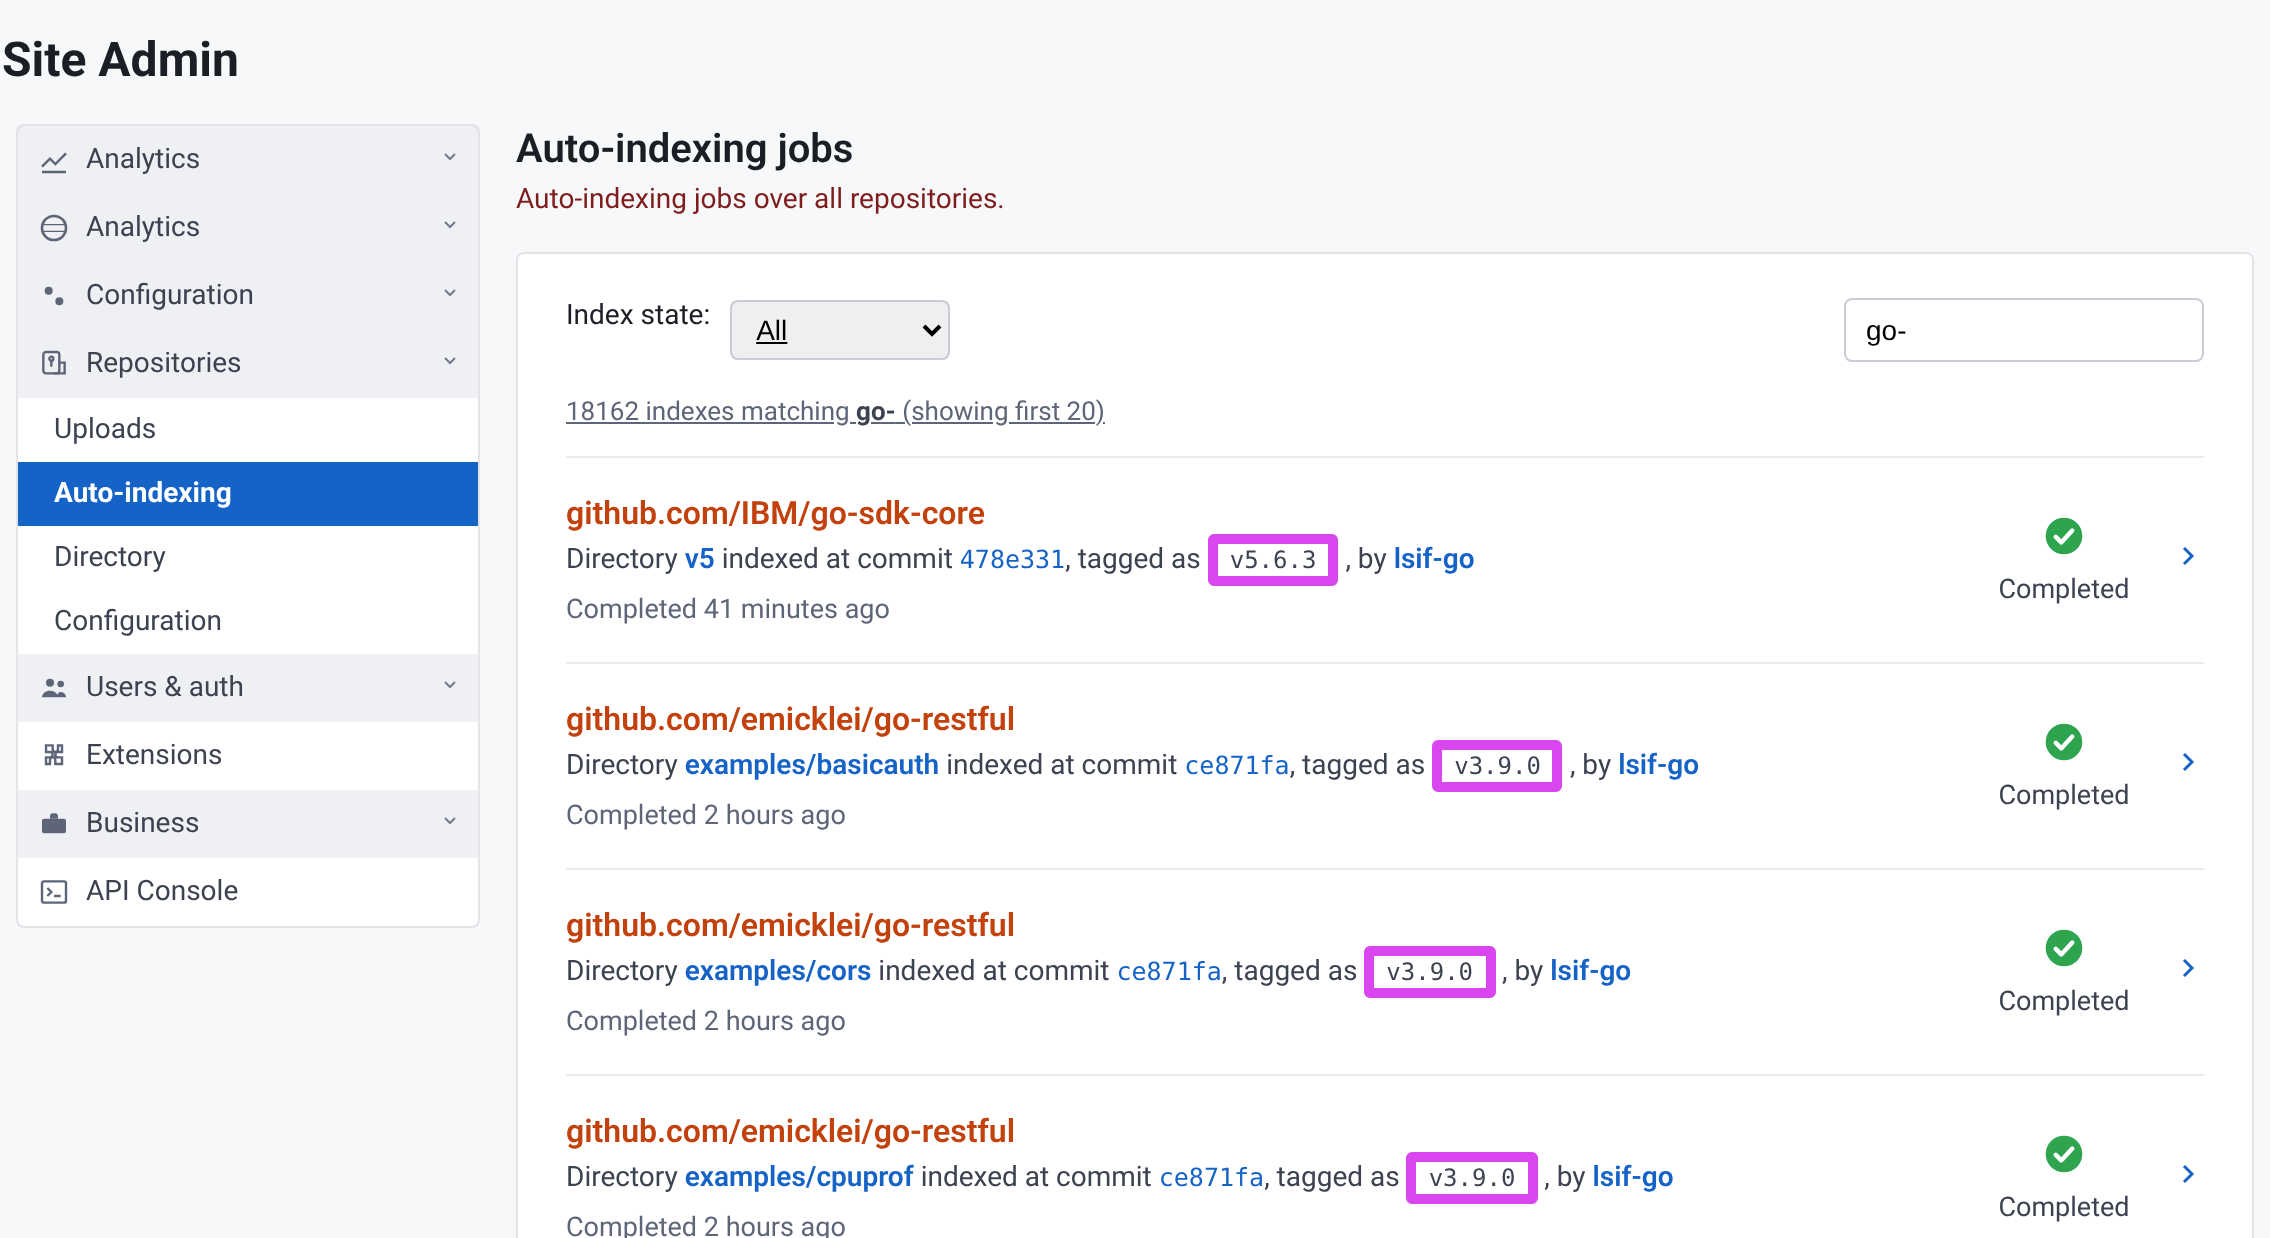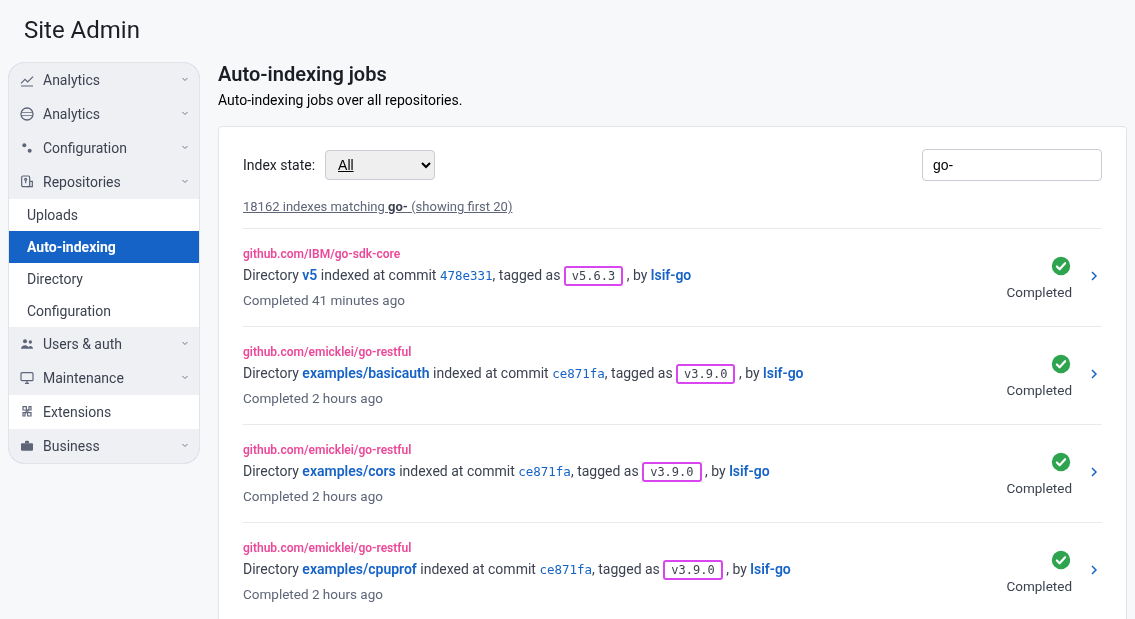--- a/index.html
+++ b/index.html
@@ -4,35 +4,35 @@
   <style>
     * { box-sizing: border-box; margin: 0; padding: 0; }
     body {
       font-family: -apple-system, BlinkMacSystemFont, "Segoe UI", Roboto, Helvetica, Arial, sans-serif;
       background: #f7f8fa;
       color: #1c1e26;
       font-size: 14px;
     }
     .page-title {
       font-size: 24px;
-      font-weight: 400;
-      padding: 16px 10px 18px 24px;
+      font-weight: 700;
+      padding: 16px 10px 18px 1px;
       color: #1c1e26;
     }
     .layout {
       display: flex;
       align-items: flex-start;
       gap: 18px;
       padding: 0 8px;
     }
     .sidebar {
-      width: 192px;
+      width: 232px;
       flex-shrink: 0;
       border: 1px solid #e2e4e8;
-      border-radius: 16px;
+      border-radius: 4px;
       background: #c4b5fd;
       overflow: hidden;
     }
     .sidebar-item {
       display: flex;
       align-items: center;
       padding: 9px 10px;
       cursor: pointer;
       color: #3d4251;
       gap: 8px;
@@ -55,35 +55,35 @@
     .sidebar-subitem.active {
       background: #1663c7;
       color: #fff;
       font-weight: 700;
     }
     .main {
       flex: 1;
       min-width: 0;
     }
     .main-title { font-size: 20px; font-weight: 600; margin-bottom: 6px; }
-    .main-subtitle { font-size: 14px; color: #000000; margin-bottom: 18px; }
+    .main-subtitle { font-size: 14px; color: #7f1d1d; margin-bottom: 18px; }
     .panel {
       background: #fff;
       border: 1px solid #e2e4e8;
       border-radius: 4px;
       padding: 22px 24px;
     }
     .filter-row {
       display: flex;
       align-items: center;
       justify-content: space-between;
       gap: 12px;
       margin-bottom: 18px;
     }
-    .filter-left { display: flex; align-items: center; gap: 10px; }
+    .filter-left { display: flex; gap: 10px; }
     .filter-label { font-size: 14px; color: #1c1e26; }
     .select {
       border: 1px solid #c9ccd4;
       border-radius: 4px;
       padding: 5px 8px;
       font-size: 14px;
       background: #efefef;
       min-width: 110px;
       text-decoration: underline;
     }
@@ -103,37 +103,37 @@
     .count-line strong { color: #3d4251; }
     .job-row {
       display: flex;
       align-items: center;
       padding: 18px 0;
       border-top: 1px solid #e8eaee;
       gap: 14px;
     }
     .job-info { flex: 1; min-width: 0; }
     .job-repo {
-      color: #ec4899;
+      color: #c2410c;
       font-weight: 600;
-      font-size: 12px;
+      font-size: 16px;
       margin-bottom: 4px;
       cursor: pointer;
     }
     .job-meta { font-size: 14px; color: #3d4251; margin-bottom: 6px; line-height: 1.5; }
     .job-meta .link { color: #1663c7; font-weight: 600; cursor:pointer; }
     .job-meta .commit {
       color: #1663c7; font-family: ui-monospace, SFMono-Regular, Menlo, monospace; font-size: 12.5px; cursor:pointer;
     }
     .job-meta .tag {
-      border: 2px solid #d946ef; border-radius: 3px; padding: 1px 6px;
+      border: 5px solid #d946ef; border-radius: 3px; padding: 1px 6px;
       font-family: ui-monospace, SFMono-Regular, Menlo, monospace; font-size: 12px; color: #3d4251;
     }
     .job-time { font-size: 13.5px; color: #5e6578; }
-    .job-status { text-align: right; width: 80px; }
+    .job-status { text-align: center; width: 80px; }
     .job-status svg { width: 22px; height: 22px; }
     .job-status-label { font-size: 13.5px; color: #3d4251; margin-top: 4px; }
     .job-chevron svg { width: 16px; height: 16px; stroke: #1663c7; stroke-width: 2.2; fill: none; }
   </style>
 </head>
 <body>
 
 <div class="page-title">Site Admin</div>
 
 <div class="layout">
@@ -206,32 +206,20 @@
             <circle cx="17" cy="9" r="2.5"></circle>
             <path d="M3 19c0-3 3-5 6-5s6 2 6 5M14 19c0-2 1.5-4 3-4s4 1 4 4"></path>
           </svg>
         </span>
       <span>Users &amp; auth</span>
       <span class="chev"><svg viewBox="0 0 24 24">
             <polyline points="7 10 12 15 17 10"></polyline>
           </svg></span>
     </div>
 
-    <div class="sidebar-item group">
-      <span class="icon">
-          <svg viewBox="0 0 24 24">
-            <rect x="3" y="4" width="18" height="12" rx="1.5"></rect>
-            <path d="M9 20h6M12 16v4"></path>
-          </svg>
-        </span>
-      <span>Maintenance</span>
-      <span class="chev"><svg viewBox="0 0 24 24">
-            <polyline points="7 10 12 15 17 10"></polyline>
-          </svg></span>
-    </div>
 
     <div class="sidebar-item leaf" style="background:#fff">
       <span class="icon">
           <svg viewBox="0 0 24 24">
             <path d="M6 4h5v3a2 2 0 1 0 4 0V4h3v5h-3a2 2 0 1 0 0 4h3v5h-5v-3a2 2 0 1 0-4 0v3H6v-5h3a2 2 0 1 0 0-4H6z"></path>
           </svg>
         </span>
       <span>Extensions</span>
     </div>
 
@@ -241,20 +229,30 @@
             <rect x="3" y="8" width="18" height="11" rx="1.5"></rect>
             <path d="M9 8V6a2 2 0 0 1 2-2h2a2 2 0 0 1 2 2v2"></path>
           </svg>
         </span>
       <span>Business</span>
       <span class="chev"><svg viewBox="0 0 24 24">
             <polyline points="7 10 12 15 17 10"></polyline>
           </svg></span>
     </div>
 
+    <div class="sidebar-item leaf" style="background:#fff">
+      <span class="icon">
+          <svg viewBox="0 0 24 24">
+            <rect x="3" y="4" width="18" height="16" rx="1.5"></rect>
+            <polyline points="7 9 10 12 7 15"></polyline>
+            <line x1="12" y1="15" x2="17" y2="15"></line>
+          </svg>
+        </span>
+      <span>API Console</span>
+    </div>
 
   </div>
 
   <div class="main">
     <div class="main-title">Auto-indexing jobs</div>
     <div class="main-subtitle">Auto-indexing jobs over all repositories.</div>
 
     <div class="panel">
 
       <div class="filter-row">

